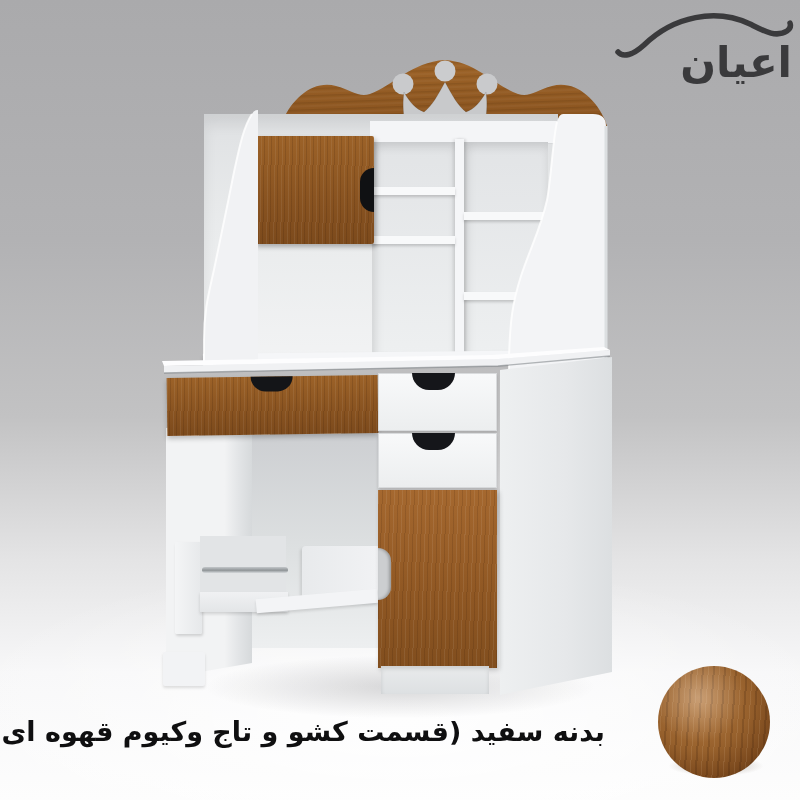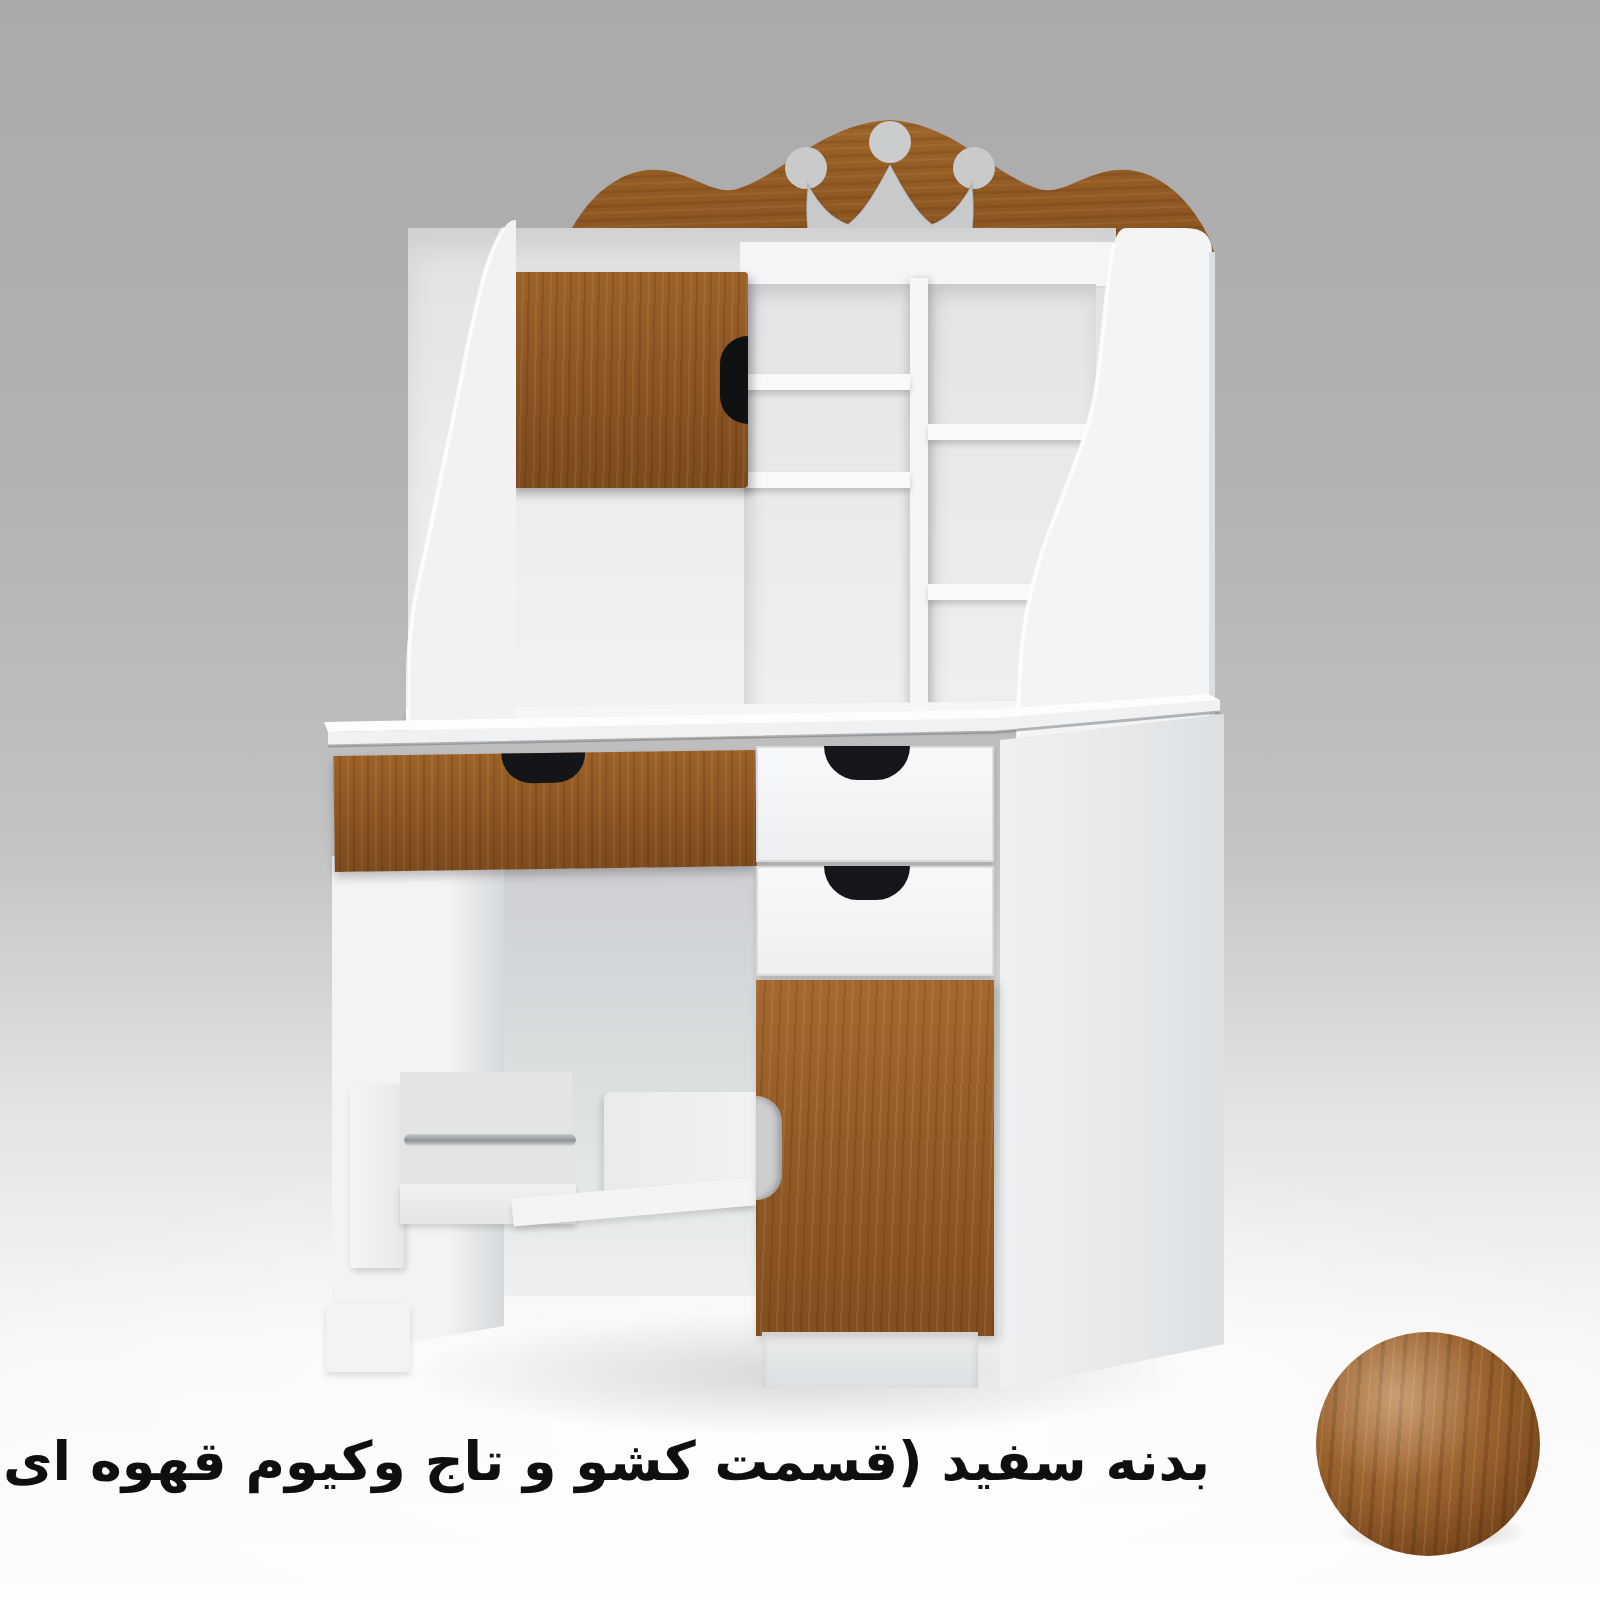--- a/index.html
+++ b/index.html
@@ -242,15 +242,21 @@
     <div class="notch"></div>
   </div>
   <div class="abs ped-door wood-light">
     <div class="notch"></div>
   </div>
   <div class="abs plinth"></div>
 
   <div class="abs sphere-shadow"></div>
   <div class="abs sphere"></div>
 
+  <div class="abs logo">
+    <svg style="position:absolute;left:0;top:0;" width="190" height="56" viewBox="0 0 190 56">
+      <path d="M10,40 C15,46 25,43 36,33 C66,4 108,-4 142,12 C156,19 168,26 179,19 C182,17 183,14 182,11" fill="none" stroke="#3a3a3c" stroke-width="5.5" stroke-linecap="round"></path>
+    </svg>
+    <div class="logo-text">اعیان</div>
+  </div>
 
   <div class="abs caption">بدنه سفید (قسمت کشو و تاج وکیوم قهوه ای روشن)</div>
 </div>
 
 </body></html>

